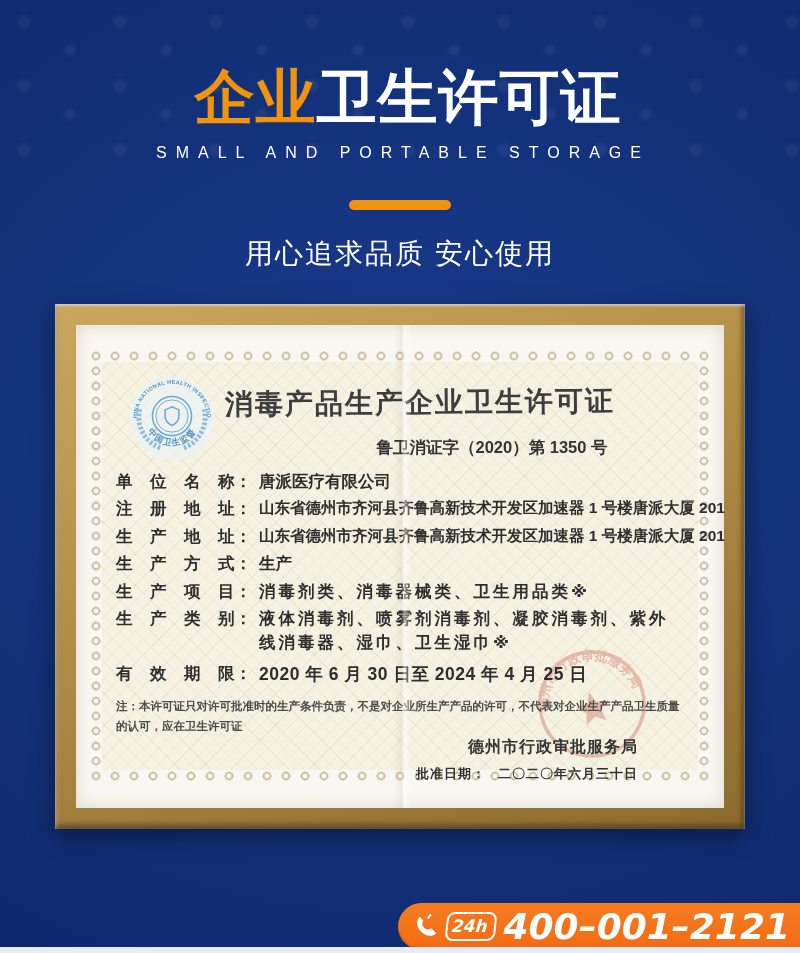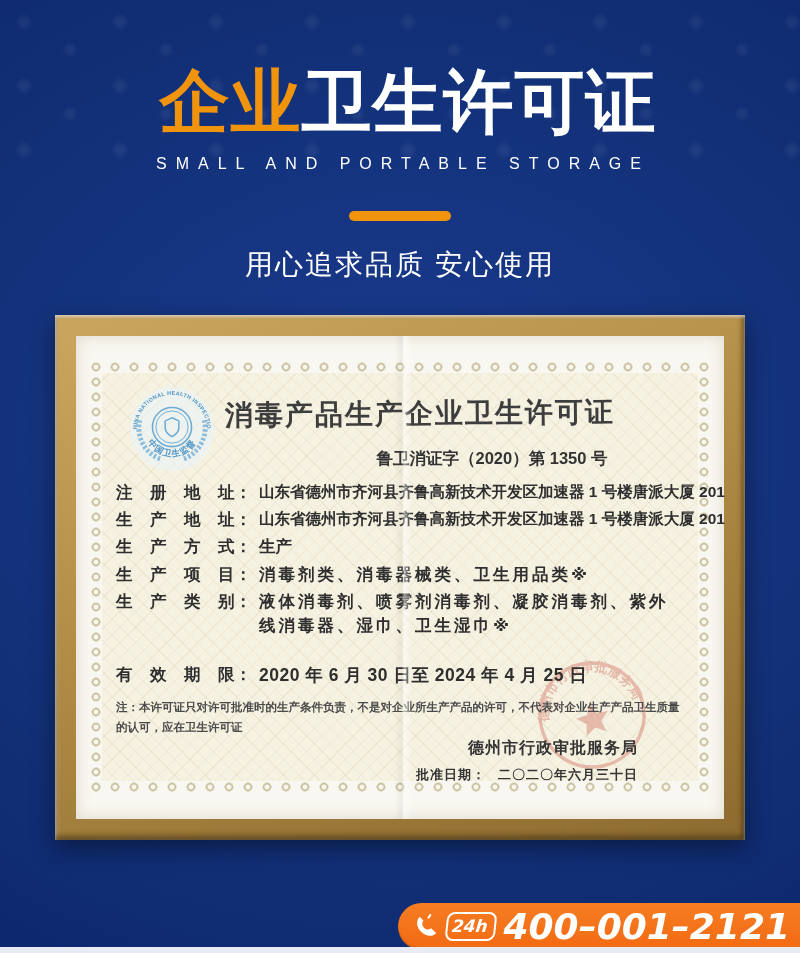--- a/index.html
+++ b/index.html
@@ -11,21 +11,21 @@
   }
   .bg-pattern{
     position:absolute;top:0;left:0;right:0;height:170px;opacity:.05;pointer-events:none;
     background-image:
       radial-gradient(circle 14px at 24px 22px, #fff 0 4px, transparent 9px),
       radial-gradient(circle 14px at 70px 50px, #fff 0 3px, transparent 8px);
     background-size:96px 64px;
   }
   
   .hero{position:relative;text-align:center;padding-top:66px;}
-  .hero-title{font-size:70px;line-height:1.05;font-weight:900;letter-spacing:1px;margin:0;padding-left:16px;}
+  .hero-title{font-size:60px;line-height:1.05;font-weight:900;letter-spacing:1px;margin:0;padding-left:16px;}
   .hero-title .hl{color:#f0930d;}
   .hero-title .wh{color:#ffffff;}
   .hero-sub{
     margin-top:15px;color:#ffffff;font-size:16px;font-weight:500;
     letter-spacing:9px;padding-left:6px;
   }
   .divider{width:102px;height:10px;border-radius:5px;background:#f0930d;margin:38px auto 0;}
   .tagline{margin-top:25px;color:#ffffff;font-size:28px;font-weight:500;letter-spacing:2px;}
   
   .frame{
@@ -74,21 +74,21 @@
     margin-top:15px;font-size:16.5px;font-weight:700;color:#333;
     transform:translateX(42px);
   }
   
   .fields{margin-top:8px;color:#2e2e2e;}
   .f-row{display:flex;align-items:flex-start;margin-top:4px;font-weight:700;font-size:16.5px;line-height:1.42;}
   .f-label{white-space:nowrap;letter-spacing:.5px;}
   .f-value{margin-left:7px;}
   .v-nowrap{white-space:nowrap;font-size:15.5px;letter-spacing:0;}
   .v-spread{letter-spacing:3px;}
-  .row-dates{margin-top:26px;text-align:right;}
+  .row-dates{margin-top:8px;text-align:right;}
   .v-dates{font-size:17.5px;white-space:nowrap;letter-spacing:.5px;}
   
   .note{margin-top:9px;font-size:11.5px;font-weight:600;color:#4a4a4a;line-height:1.75;}
   .note .l2{padding-left:22px;}
   .sign-block{margin-top:1px;text-align:right;padding-right:46px;color:#333;font-weight:700;}
   .issuer{font-size:16px;letter-spacing:1px;}
   .approval{font-size:13px;margin-top:7px;letter-spacing:1px;}
   .approval .date{margin-left:12px;}
   .seal{position:absolute;left:430px;top:282px;opacity:.3;transform:rotate(-14deg);z-index:0;}
   
@@ -162,20 +162,24 @@
               </text>
             </svg>
             <div class="cert-title-wrap">
               <div class="cert-title">消毒产品生产企业卫生许可证</div>
               <div class="license-no">鲁卫消证字（2020）第 1350 号</div>
             </div>
           </div>
 
           <div class="fields">
             <div class="f-row">
+              <span class="f-label">单　位　名　称：</span>
+              <span class="f-value">唐派医疗有限公司</span>
+            </div>
+            <div class="f-row">
               <span class="f-label">注　册　地　址：</span>
               <span class="f-value v-nowrap">山东省德州市齐河县齐鲁高新技术开发区加速器 1 号楼唐派大厦 201</span>
             </div>
             <div class="f-row">
               <span class="f-label">生　产　地　址：</span>
               <span class="f-value v-nowrap">山东省德州市齐河县齐鲁高新技术开发区加速器 1 号楼唐派大厦 201</span>
             </div>
             <div class="f-row">
               <span class="f-label">生　产　方　式：</span>
               <span class="f-value">生产</span>

